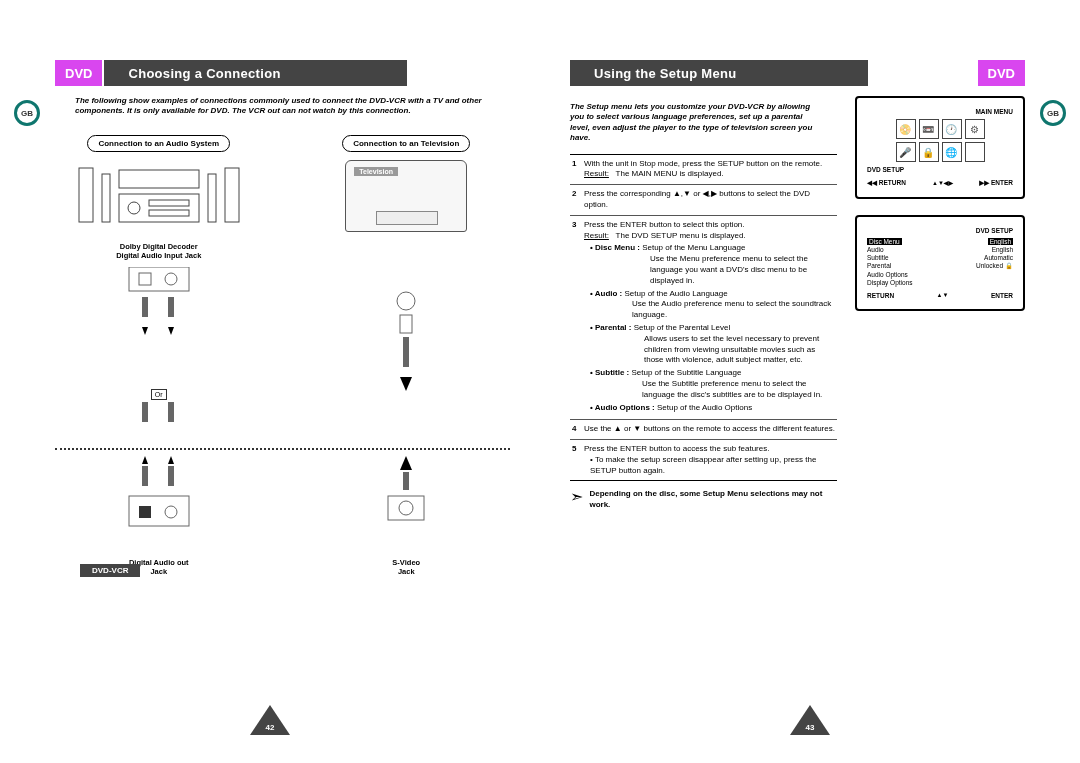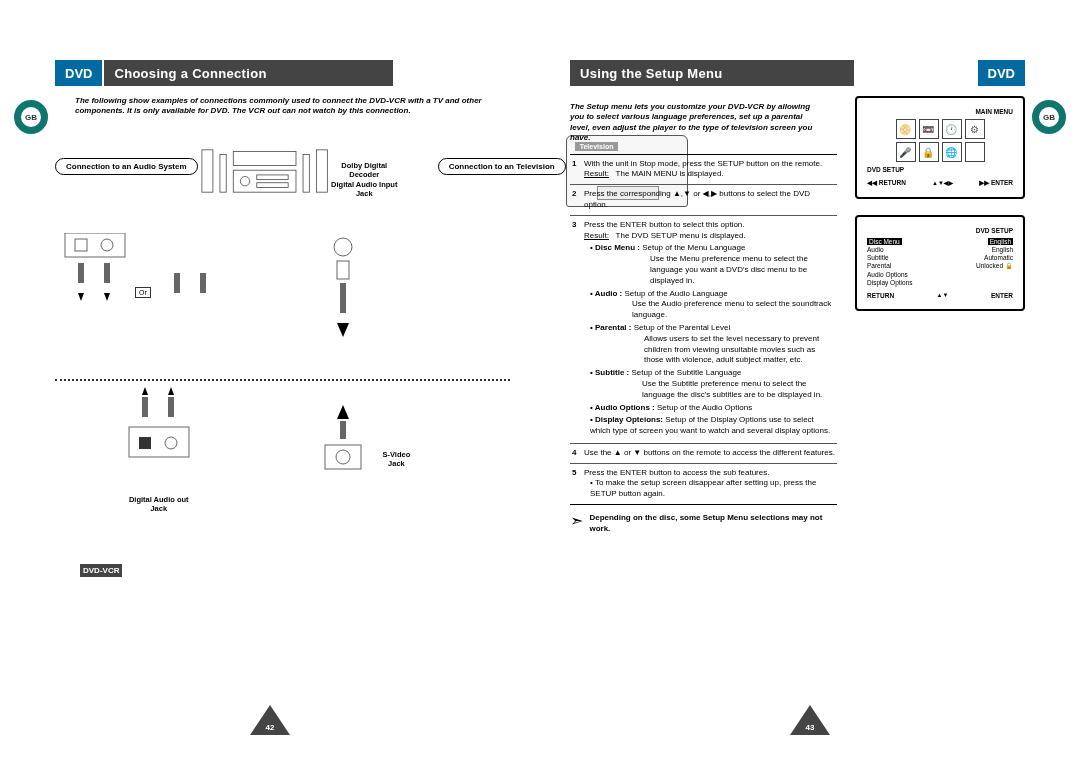--- a/index.html
+++ b/index.html
@@ -4,46 +4,46 @@
 <style>
   html, body { margin: 0; padding: 0; background: #fff; }
   body { width: 1080px; height: 763px; font-family: Arial, Helvetica, sans-serif; color: #000; }
   .spread { display: flex; width: 100%; height: 100%; }
   .page { width: 50%; height: 100%; position: relative; box-sizing: border-box; padding: 60px 30px 40px 30px; }
   .page.left { padding-left: 55px; }
   .page.right { padding-right: 55px; }
 
   
   .titlebar { display: flex; height: 26px; align-items: stretch; margin-bottom: 10px; }
-  .dvd-chip { background: #0369a1; color: #fff; font-weight: bold; font-size: 13px; display: flex; align-items: center; padding: 8px 10px; margin-right: 2px; }
+  .dvd-chip { background: #d946ef; color: #fff; font-weight: bold; font-size: 13px; display: flex; align-items: center; padding: 8px 10px; margin-right: 2px; }
   .dvd-chip.right-side { margin-left: 2px; margin-right: 0; }
-  .title-main { background: #444; color: #fff; font-weight: bold; font-size: 13px; display: flex; align-items: center; padding: 0 10px; flex: 1 1 auto; letter-spacing: 0.3px; }
+  .title-main { background: #444; color: #fff; font-weight: bold; font-size: 13px; display: flex; align-items: center; padding: 0 24px; flex: 1 1 auto; letter-spacing: 0.3px; }
   .title-tail { flex: 1 1 auto; }
 
-  .gb-badge { position: absolute; top: 100px; width: 20px; height: 20px; border: 7px solid #0f766e; border-radius: 50%; font-size: 8px; font-weight: bold; display: flex; align-items: center; justify-content: center; color: #333; }
+  .gb-badge { position: absolute; top: 100px; width: 20px; height: 20px; border: 3px solid #0f766e; border-radius: 50%; font-size: 8px; font-weight: bold; display: flex; align-items: center; justify-content: center; color: #333; }
   .page.left .gb-badge { left: 14px; }
   .page.right .gb-badge { right: 14px; }
 
   .intro { font-size: 8px; font-weight: bold; font-style: italic; line-height: 1.3; margin: 10px 20px; }
 
   
   .conn-row { display: flex; gap: 40px; margin-top: 18px; }
-  .conn-col { flex: 1; display: flex; flex-direction: row; align-items: center; }
+  .conn-col { flex: 1; display: flex; flex-direction: column; align-items: center; }
   .conn-label { border: 1px solid #000; border-radius: 10px; padding: 3px 10px; font-size: 8px; font-weight: bold; margin-bottom: 8px; white-space: nowrap; }
   .diagram-svg { width: 170px; height: 70px; }
   .tv-box { border: 1px solid #555; border-radius: 6px 6px 3px 3px; height: 70px; width: 120px; background: #f7f7f7; position: relative; }
   .tv-label { position: absolute; top: 6px; left: 8px; background: #999; color: #fff; font-size: 7px; font-weight: bold; padding: 1px 5px; }
   .tv-ports { position: absolute; bottom: 6px; left: 30px; width: 60px; height: 12px; border: 1px solid #888; background: #eee; }
-  .caption-small { font-size: 7.5px; font-weight: bold; text-align: center; line-height: 1.25; margin-top: 18px; }
+  .caption-small { font-size: 7.5px; font-weight: bold; text-align: center; line-height: 1.25; margin-top: 12px; }
   .cable-svg { width: 80px; height: 120px; }
   .or-box { border: 1px solid #333; font-size: 7px; padding: 1px 3px; margin: 2px 0; }
 
   .dotted-divider { border-top: 2px dotted #333; height: 0; margin: 6px 0; width: 100%; }
 
-  .dvdvcr-chip { background: #444; color: #fff; font-size: 8px; font-weight: bold; padding: 2px 3px; display: inline-block; margin-top: 4px; }
+  .dvdvcr-chip { background: #444; color: #fff; font-size: 8px; font-weight: bold; padding: 2px 12px; display: inline-block; margin-top: 4px; }
 
   
   .right-columns { display: flex; gap: 18px; }
   .text-col { flex: 1; }
   .screen-col { width: 170px; }
 
   .step-table { border-top: 1px solid #000; border-bottom: 1px solid #000; }
   .step-row { display: flex; border-bottom: 1px solid #555; padding: 4px 2px; font-size: 8px; line-height: 1.35; }
   .step-row:last-child { border-bottom: none; }
   .step-num { width: 12px; font-weight: bold; flex-shrink: 0; }
@@ -223,21 +223,20 @@
               <span class="result-label">Result:</span>&nbsp;&nbsp;&nbsp;<span>The DVD SETUP  menu is displayed.</span>
               <div class="bullet"><span class="lead">• Disc Menu :</span> <span>Setup of the Menu Language</span>
                 <div class="sub-indent">Use the Menu preference menu to select the language you want a DVD's disc menu to be displayed in.</div></div>
               <div class="bullet"><span class="lead">• Audio :</span> <span>Setup of the Audio Language</span>
                 <div class="sub-indent" style="margin-left:42px;">Use the Audio preference menu to select the soundtrack language.</div></div>
               <div class="bullet"><span class="lead">• Parental :</span> <span>Setup of the Parental Level</span>
                 <div class="sub-indent" style="margin-left:54px;">Allows users to set the level necessary to prevent children from viewing unsuitable movies such as those with violence, adult subject matter, etc.</div></div>
               <div class="bullet"><span class="lead">• Subtitle :</span> <span>Setup of the Subtitle Language</span>
                 <div class="sub-indent" style="margin-left:52px;">Use the Subtitle preference menu to select the language the disc's subtitles are to be displayed in.</div></div>
               <div class="bullet"><span class="lead">• Audio Options :</span> <span>Setup of the Audio Options</span></div>
-              <div class="bullet"><span class="lead">• Display Opteions:</span> <span>Setup of the Display Options use to select which type of screen you want to watch and several display options.</span></div>
             </div>
           </div>
           <div class="step-row">
             <div class="step-num">4</div>
             <div class="step-body">
               <span>Use the </span><span class="arrow-glyph">▲ or ▼</span><span> buttons on the remote to access the different features.</span>
             </div>
           </div>
           <div class="step-row">
             <div class="step-num">5</div>

